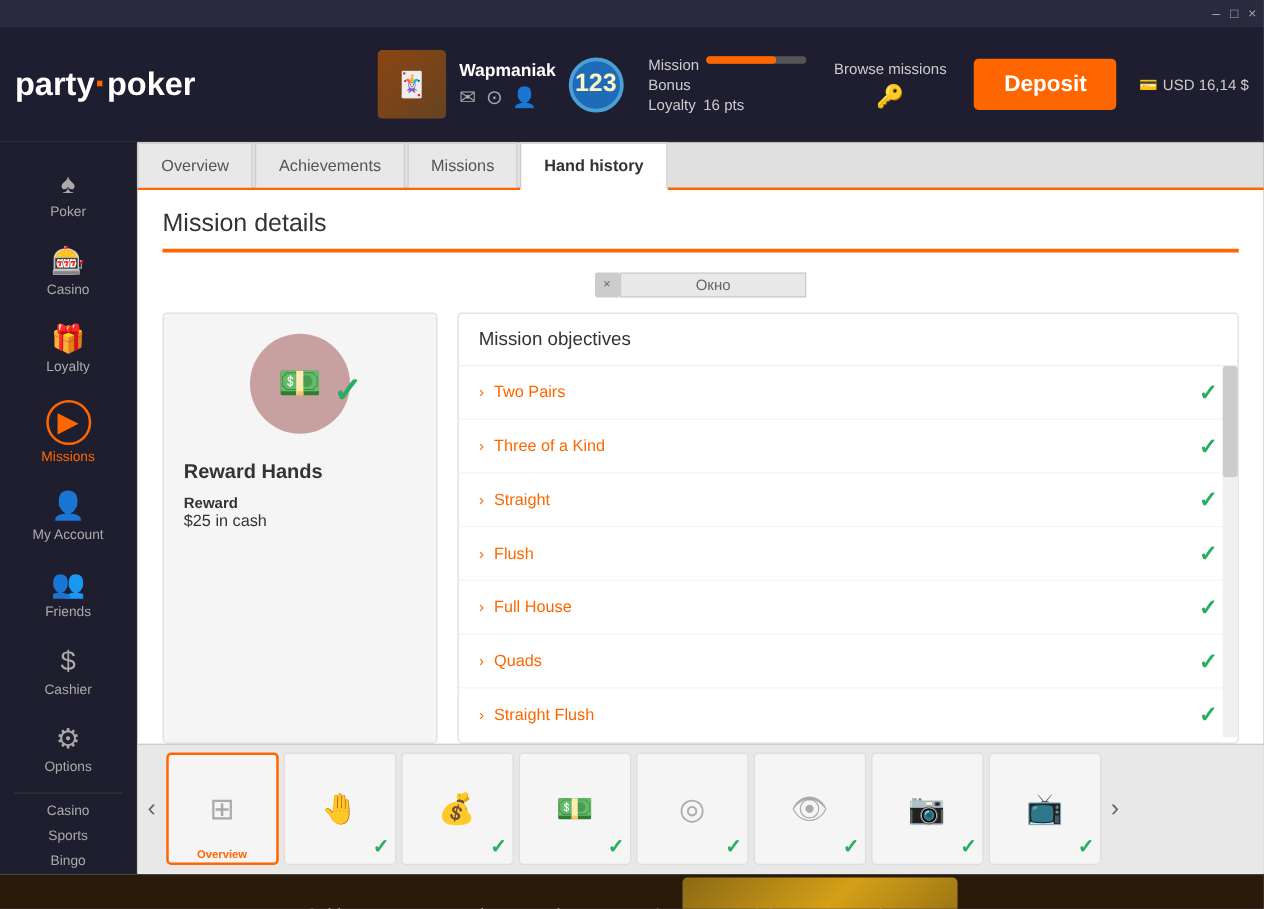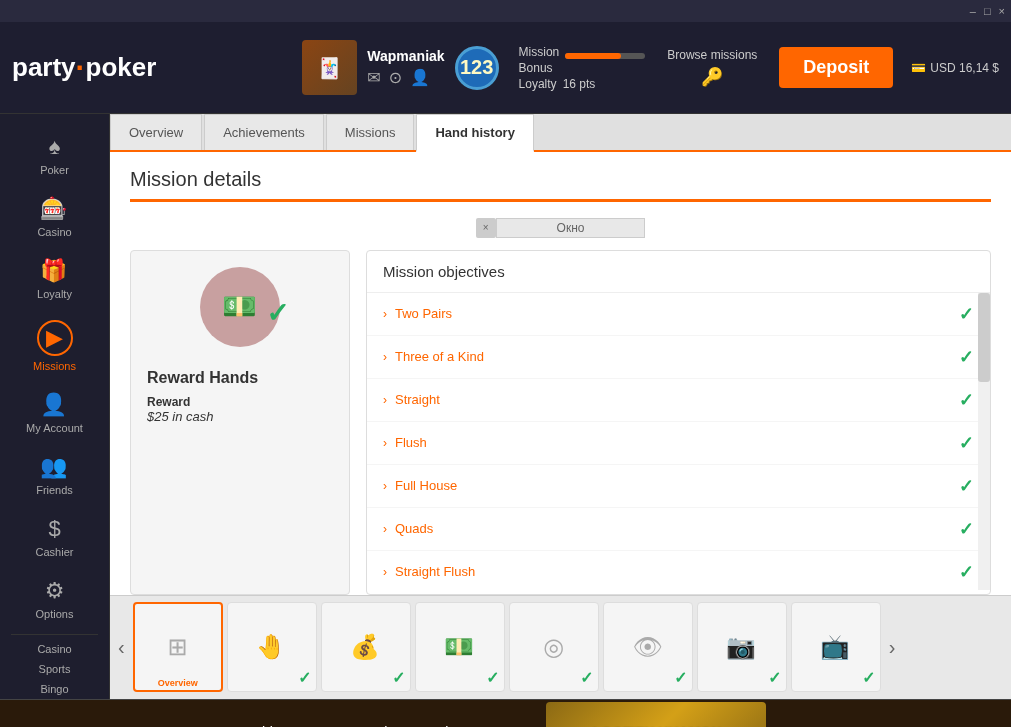--- a/index.html
+++ b/index.html
@@ -33,21 +33,21 @@
     .avatar-img { width: 100%; height: 100%; background: linear-gradient(135deg, #8b4513, #654321); display: flex; align-items: center; justify-content: center; font-size: 20px; }
 
     .user-info { display: flex; flex-direction: column; gap: 4px; }
     .username { font-size: 14px; font-weight: bold; color: #fff; }
     .user-icons { display: flex; gap: 8px; }
     .user-icon { color: #aaa; font-size: 16px; cursor: pointer; }
 
     .level-badge { background: #1e6bb8; border-radius: 50%; width: 44px; height: 44px; display: flex; align-items: center; justify-content: center; font-size: 20px; font-weight: bold; color: #fef9c3; border: 3px solid #4a9fd4; }
 
     .mission-info { display: flex; flex-direction: column; gap: 2px; margin-left: 10px; }
-    .mission-row { display: flex; gap: 6px; align-items: flex-end; font-size: 12px; color: #ccc; }
+    .mission-row { display: flex; gap: 6px; align-items: flex-start; font-size: 12px; color: #ccc; }
     .mission-label { color: #ccc; }
     .mission-bar { width: 80px; height: 6px; background: #555; border-radius: 3px; }
     .mission-bar-fill { height: 100%; background: #ff6600; border-radius: 3px; }
     .mission-pts { color: #ccc; font-size: 12px; }
 
     .browse-missions-btn { display: flex; flex-direction: column; align-items: center; gap: 4px; margin: 0 12px; }
     .browse-missions-label { font-size: 12px; color: #ccc; }
     .mission-key { font-size: 18px; color: #ccc; }
 
     .deposit-btn { background: #ff6600; color: #fff; border: none; border-radius: 4px; padding: 10px 24px; font-size: 18px; font-weight: bold; cursor: pointer; }
@@ -86,21 +86,21 @@
     .mission-area { display: flex; gap: 16px; padding: 0 20px; flex: 1; }
 
     
     .mission-card { width: 220px; background: #f5f5f5; border: 1px solid #ddd; border-radius: 4px; padding: 16px; display: flex; flex-direction: column; }
     .mission-card-icon { width: 80px; height: 80px; background: #c8a0a0; border-radius: 50%; display: flex; align-items: center; justify-content: center; margin: 0 auto 10px; position: relative; }
     .mission-card-icon-inner { font-size: 28px; color: #c0392b; }
     .check-overlay { position: absolute; right: -10px; top: 50%; transform: translateY(-50%); color: #27ae60; font-size: 28px; font-weight: bold; }
     .mission-card-title { font-size: 16px; font-weight: bold; color: #333; margin-bottom: 8px; }
     .mission-card-desc { font-size: 11px; color: #666; line-height: 1.5; margin-bottom: 12px; }
     .mission-reward-label { font-size: 12px; color: #333; font-weight: bold; }
-    .mission-reward-value { font-size: 13px; color: #333; font-style: italic; }
+    .mission-reward-value { font-size: 13px; color: #333; }
 
     
     .objectives-panel { flex: 1; border: 1px solid #ddd; border-radius: 4px; background: #fff; }
     .objectives-title { font-size: 15px; color: #333; padding: 12px 16px; font-weight: normal; border-bottom: 1px solid #eee; }
     .objectives-list { overflow-y: auto; height: calc(100% - 46px); position: relative; }
     .scrollbar { position: absolute; right: 0; top: 0; width: 12px; height: 100%; background: #f0f0f0; }
     .scrollbar-thumb { width: 12px; height: 30%; background: #ccc; border-radius: 3px; }
 
     .objective-item { display: flex; align-items: center; justify-content: space-between; padding: 10px 16px; border-bottom: 1px solid #f5f5f5; }
     .objective-left { display: flex; align-items: center; gap: 8px; }

